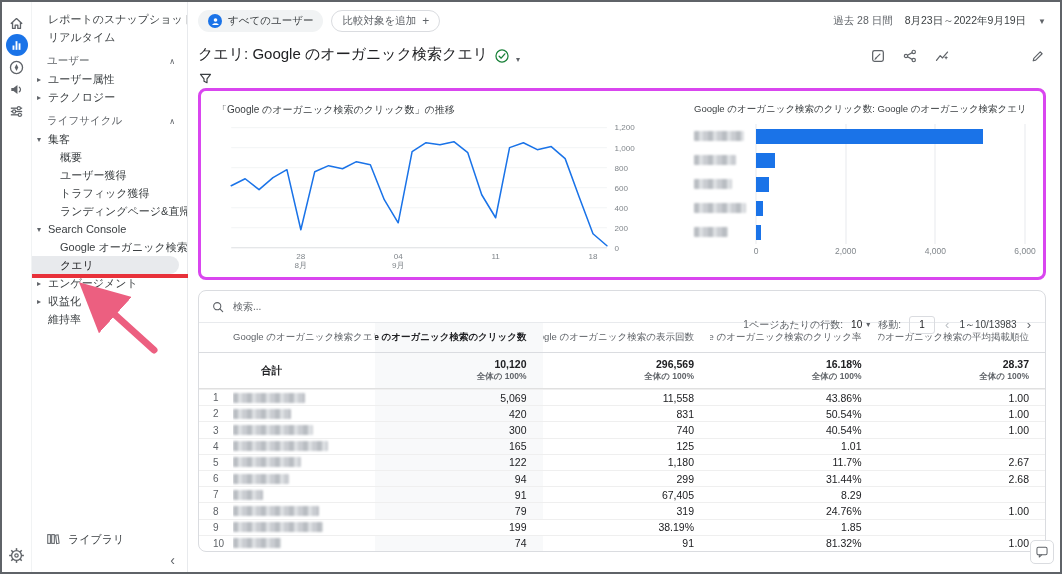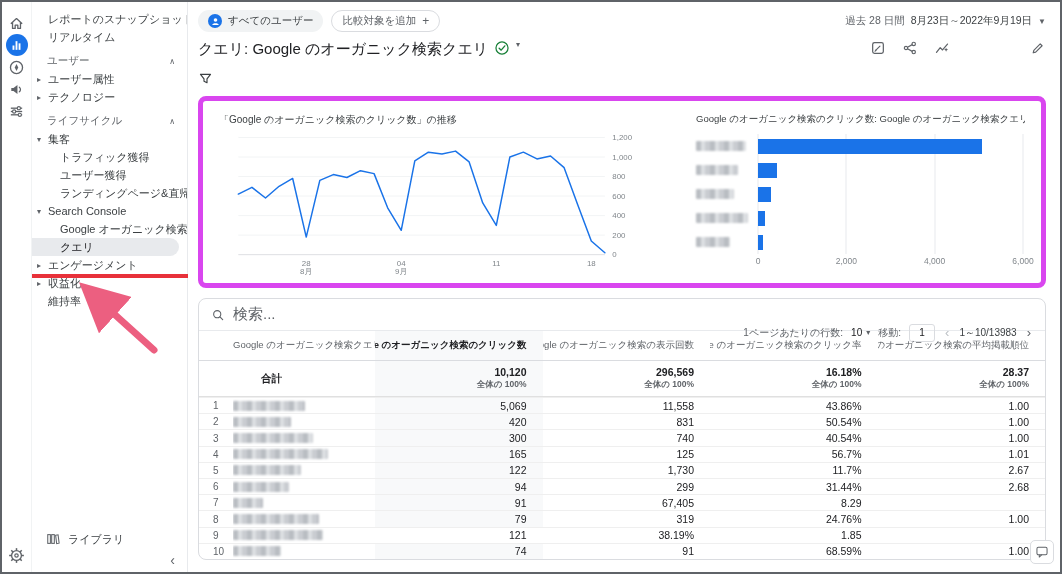--- a/index.html
+++ b/index.html
@@ -28,60 +28,60 @@
   .sb-collapse{text-align:right;padding-right:12px;height:20px;font-size:14px;color:#5f6368;cursor:pointer;line-height:20px;}
 
   
   .content{flex:1;position:relative;padding:6px 14px 0 10px;overflow:hidden;background:#fff;}
   .topbar{display:flex;align-items:center;height:26px;gap:8px;}
   .chip{display:flex;align-items:center;gap:6px;height:22px;border-radius:12px;padding:0 10px;font-size:10.5px;cursor:pointer;}
   .chip-audience{background:#f1f3f4;color:#3c4043;}
   .aud-ic{width:14px;height:14px;border-radius:50%;background:#1a73e8;display:inline-flex;align-items:center;justify-content:center;flex:none;}
   .chip-compare{border:1px solid #dadce0;color:#5f6368;background:#fff;}
   .chip-compare .plus{font-size:12px;color:#5f6368;}
-  .datepicker{margin-left:auto;display:flex;align-items:center;gap:6px;font-size:10.5px;cursor:pointer;}
+  .datepicker{margin-left:auto;display:flex;align-items:center;gap:12px;font-size:10.5px;cursor:pointer;}
   .date-pre{color:#5f6368;}
   .date-rng{color:#3c4043;}
   .caret{font-size:8px;color:#5f6368;}
 
-  .titlebar{display:flex;align-items:flex-start;margin-top:6px;height:24px;gap:6px;}
+  .titlebar{display:flex;align-items:flex-end;margin-top:6px;height:24px;gap:6px;}
   .title{font-size:15px;font-weight:400;color:#202124;white-space:nowrap;}
   .check-ic{display:inline-flex;cursor:pointer;}
   .actions{margin-left:auto;display:flex;align-items:center;gap:16px;}
   .actions .act{cursor:pointer;display:inline-flex;}
   .actions .act-gap{width:48px;}
 
   .filterbar{display:flex;align-items:center;margin-top:4px;height:20px;gap:8px;}
   .funnel{display:inline-flex;cursor:pointer;}
   .filter-chip{display:flex;align-items:center;gap:8px;height:20px;border-radius:10px;background:#f1f3f4;border:1px solid #e0e3e7;padding:0 8px;font-size:10px;color:#3c4043;cursor:pointer;white-space:nowrap;}
   .filter-chip .x{color:#5f6368;font-size:9px;cursor:pointer;}
 
   
-  .charts-card{border:5px solid #d946ef;border-radius:8px;margin-top:8px;height:192px;display:flex;padding:12px 16px 6px;gap:22px;overflow:hidden;}
+  .charts-card{border:3px solid #d946ef;border-radius:8px;height:192px;display:flex;padding:12px 16px 6px;gap:22px;overflow:hidden;}
   .line-chart-box{flex:0 0 455px;display:flex;flex-direction:column;}
   .bar-chart-box{flex:1;display:flex;flex-direction:column;min-width:0;}
   .chart-title{font-size:10px;color:#3c4043;white-space:nowrap;overflow:hidden;margin-bottom:4px;}
   .bar-chart-box .chart-title{font-size:9.5px;}
   .bar-area{flex:1;display:flex;flex-direction:column;padding-top:4px;}
   .bar-rows{position:relative;}
   .bar-grid{position:absolute;left:62px;right:2px;top:0;bottom:0;}
   .vline{position:absolute;top:0;bottom:0;width:1px;background:#e8eaed;transform:translateX(-0.5px);}
   .bar-row{display:flex;align-items:center;height:24px;position:relative;}
   .bar-cell{width:62px;flex:none;display:flex;align-items:center;}
   .bar-track{flex:1;height:15px;position:relative;margin-right:2px;}
   .bar-fill{position:absolute;left:0;top:0;bottom:0;}
   .bar-axis{position:relative;height:14px;margin-left:62px;margin-right:2px;font-size:8.5px;color:#80868b;}
   .xtick{position:absolute;top:2px;transform:translateX(-50%);}
   .blur-block{display:inline-block;height:10px;border-radius:1px;background:repeating-linear-gradient(90deg,#b9bdc2 0 5px,#dde0e3 5px 9px,#c9ccd1 9px 14px);filter:blur(1.3px);}
 
   
   .table-card{border:1px solid #dadce0;border-radius:8px;margin-top:10px;height:262px;overflow:hidden;display:flex;flex-direction:column;}
   .table-toolbar{height:32px;flex:none;display:flex;align-items:center;padding:0 12px;border-bottom:1px solid #e8eaed;}
   .search{display:flex;align-items:center;gap:8px;cursor:text;}
-  .search .ph{font-size:15px;color:#5f6368;}
+  .search .ph{font-size:10px;color:#5f6368;}
   .tb-right{margin-left:auto;display:flex;align-items:center;gap:8px;font-size:10px;color:#5f6368;margin-top:36px;}
   .rpp{display:flex;align-items:center;gap:4px;color:#202124;cursor:pointer;}
   .goto{width:26px;height:18px;border:1px solid #dadce0;border-radius:3px;display:inline-flex;align-items:center;justify-content:center;color:#202124;cursor:text;}
   .pg-prev{color:#bdc1c6;font-size:13px;cursor:default;padding:0 2px;}
   .pg-next{color:#5f6368;font-size:13px;cursor:pointer;padding:0 2px;}
   .pg-range{color:#3c4043;}
 
   .grid-row{display:grid;grid-template-columns:34px 142px 1fr 1fr 1fr 1fr;align-items:stretch;}
   .thead{height:30px;flex:none;border-bottom:1px solid #dadce0;font-size:9.5px;color:#5f6368;}
   .th{display:flex;align-items:center;white-space:nowrap;overflow:hidden;}
@@ -185,24 +185,27 @@
         </div>
         <div class="sb-section">
           <span>ライフサイクル</span>
           <span class="sec-chev">∧</span>
         </div>
         <div class="sb-item">
           <span class="arr">▾</span>
           <span>集客</span>
         </div>
         <div class="sb-item ind">
-          <span>トラフィック獲得</span>
+          <span>概要</span>
         </div>
         <div class="sb-item ind">
           <span>ユーザー獲得</span>
+        </div>
+        <div class="sb-item ind">
+          <span>トラフィック獲得</span>
         </div>
         <div class="sb-item ind">
           <span>ランディングページ&amp;直帰...</span>
         </div>
         <div class="sb-item">
           <span class="arr">▾</span>
           <span>Search Console</span>
         </div>
         <div class="sb-item ind">
           <span>Google オーガニック検索レ...</span>
@@ -492,30 +495,29 @@
             <div class="td num">40.54%</div>
             <div class="td num">1.00</div>
           </div>
           <div class="trow grid-row">
             <div class="td idx">4</div>
             <div class="td">
               <span class="blur-block" style="width:95px"></span>
             </div>
             <div class="td num shade">165</div>
             <div class="td num">125</div>
-            <div class="td num">56.7%</div>
             <div class="td num">1.01</div>
           </div>
           <div class="trow grid-row">
             <div class="td idx">5</div>
             <div class="td">
               <span class="blur-block" style="width:68px"></span>
             </div>
             <div class="td num shade">122</div>
-            <div class="td num">1,730</div>
+            <div class="td num">1,180</div>
             <div class="td num">11.7%</div>
             <div class="td num">2.67</div>
           </div>
           <div class="trow grid-row">
             <div class="td idx">6</div>
             <div class="td">
               <span class="blur-block" style="width:56px"></span>
             </div>
             <div class="td num shade">94</div>
             <div class="td num">299</div>
@@ -539,32 +541,32 @@
             <div class="td num shade">79</div>
             <div class="td num">319</div>
             <div class="td num">24.76%</div>
             <div class="td num">1.00</div>
           </div>
           <div class="trow grid-row">
             <div class="td idx">9</div>
             <div class="td">
               <span class="blur-block" style="width:90px"></span>
             </div>
-            <div class="td num">121</div>
+            <div class="td num">199</div>
             <div class="td num">38.19%</div>
             <div class="td num">1.85</div>
           </div>
           <div class="trow grid-row">
             <div class="td idx">10</div>
             <div class="td">
               <span class="blur-block" style="width:48px"></span>
             </div>
             <div class="td num shade">74</div>
             <div class="td num">91</div>
-            <div class="td num">68.59%</div>
+            <div class="td num">81.32%</div>
             <div class="td num">1.00</div>
           </div>
         </div>
     </section>
 
   </main>
 
   <div class="feedback">
     <svg width="14" height="14" viewBox="0 0 18 18">
       <rect x="2.5" y="3" width="13" height="9.5" rx="1.8" fill="none" stroke="#5f6368" stroke-width="1.3"></rect>

